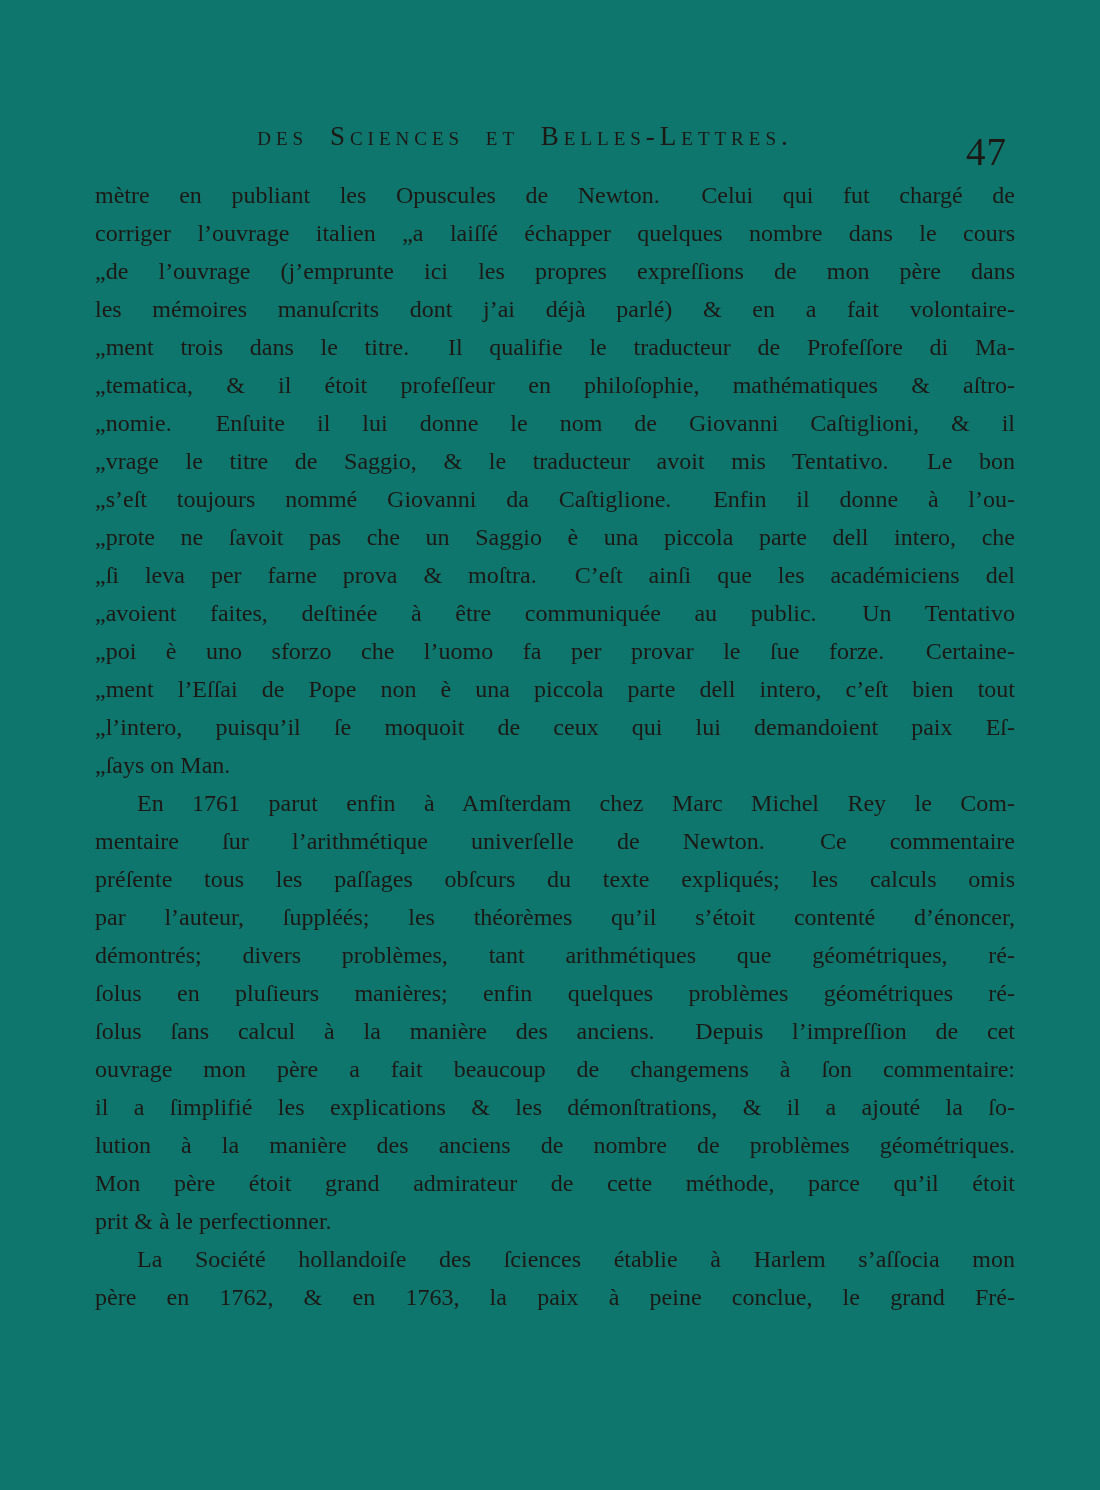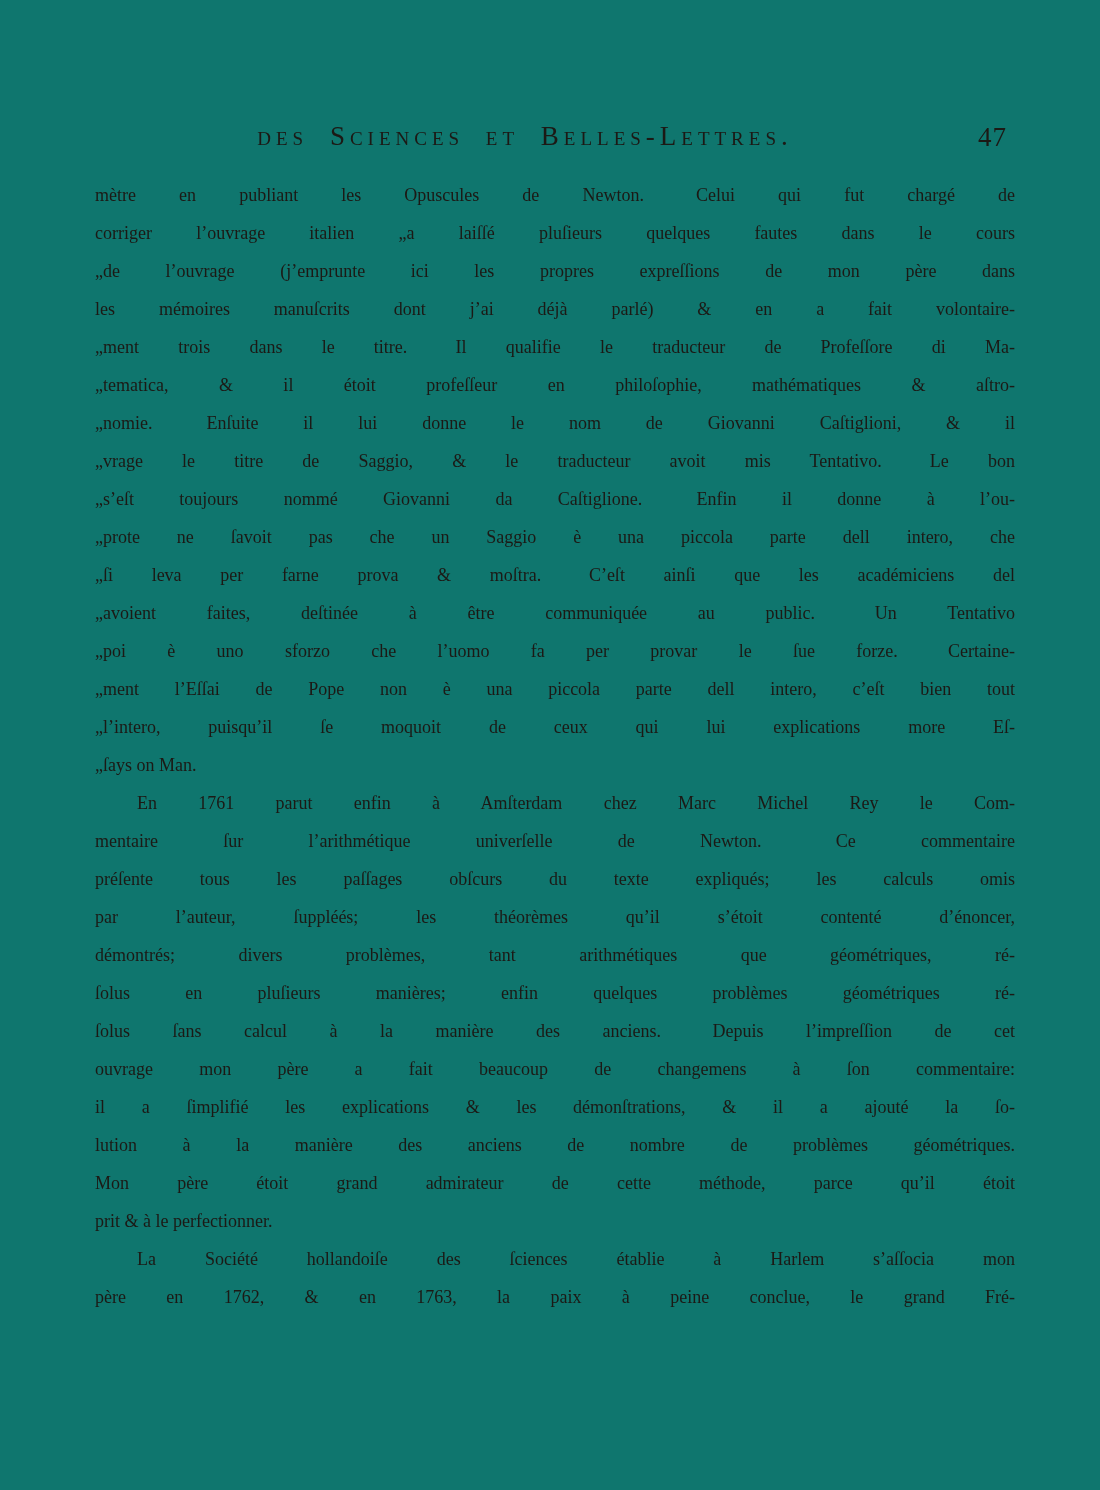--- a/index.html
+++ b/index.html
@@ -26,67 +26,67 @@
     text-align: center;
     font-variant: small-caps;
     letter-spacing: 5px;
     word-spacing: 10px;
     font-size: 27px;
     line-height: 40px;
   }
   .page-number {
     position: absolute;
     right: 8px;
-    top: 1px;
-    font-size: 27px;
+    top: 16px;
+    font-size: 39px;
     line-height: 40px;
     letter-spacing: 1px;
   }
   .text-block {
     position: absolute;
     left: 95px;
     top: 176px;
     width: 920px;
   }
   .line {
     height: 38px;
     line-height: 38px;
-    font-size: 18px;
+    font-size: 24px;
     text-align: justify;
     text-align-last: justify;
     overflow: hidden;
     white-space: normal;
   }
   .line.flush { text-align-last: left; }
   .line.indent { text-indent: 42px; }
 </style>
 </head>
 <body>
 
 <div class="page">
   <div class="running-header">
     <div class="header-title">des Sciences et Belles-Lettres.</div>
     <div class="page-number">47</div>
   </div>
   <div class="text-block" id="text-block">
       <div class="line">mètre en publiant les Opuscules de Newton.  Celui qui fut chargé de</div>
-      <div class="line">corriger l’ouvrage italien „a laiſſé pluſieurs quelques fautes dans le cours</div>
+      <div class="line">corriger l’ouvrage italien „a laiſſé échapper quelques nombre dans le cours</div>
       <div class="line">„de l’ouvrage (j’emprunte ici les propres expreſſions de mon père dans</div>
       <div class="line">les mémoires manuſcrits dont j’ai déjà parlé) &amp; en a fait volontaire-</div>
       <div class="line">„ment trois dans le titre.  Il qualifie le traducteur de Profeſſore di Ma-</div>
       <div class="line">„tematica, &amp; il étoit profeſſeur en philoſophie, mathématiques &amp; aſtro-</div>
       <div class="line">„nomie.  Enſuite il lui donne le nom de Giovanni Caſtiglioni, &amp; il</div>
       <div class="line">„vrage le titre de Saggio, &amp; le traducteur avoit mis Tentativo.  Le bon</div>
       <div class="line">„s’eſt toujours nommé Giovanni da Caſtiglione.  Enfin il donne à l’ou-</div>
       <div class="line">„prote ne ſavoit pas che un Saggio è una piccola parte dell intero, che</div>
       <div class="line">„ſi leva per farne prova &amp; moſtra.  C’eſt ainſi que les académiciens del</div>
       <div class="line">„avoient faites, deſtinée à être communiquée au public.  Un Tentativo</div>
       <div class="line">„poi è uno sforzo che l’uomo fa per provar le ſue forze.  Certaine-</div>
       <div class="line">„ment l’Eſſai de Pope non è una piccola parte dell intero, c’eſt bien tout</div>
-      <div class="line">„l’intero, puisqu’il ſe moquoit de ceux qui lui explications more Eſ-</div>
+      <div class="line">„l’intero, puisqu’il ſe moquoit de ceux qui lui demandoient paix Eſ-</div>
       <div class="line flush">„ſays on Man.</div>
       <div class="line indent">En 1761 parut enfin à Amſterdam chez Marc Michel Rey le Com-</div>
       <div class="line">mentaire ſur l’arithmétique univerſelle de Newton.  Ce commentaire</div>
       <div class="line">préſente tous les paſſages obſcurs du texte expliqués; les calculs omis</div>
       <div class="line">par l’auteur, ſuppléés; les théorèmes qu’il s’étoit contenté d’énoncer,</div>
       <div class="line">démontrés; divers problèmes, tant arithmétiques que géométriques, ré-</div>
       <div class="line">ſolus en pluſieurs manières; enfin quelques problèmes géométriques ré-</div>
       <div class="line">ſolus ſans calcul à la manière des anciens.  Depuis l’impreſſion de cet</div>
       <div class="line">ouvrage mon père a fait beaucoup de changemens à ſon commentaire:</div>
       <div class="line">il a ſimplifié les explications &amp; les démonſtrations, &amp; il a ajouté la ſo-</div>

